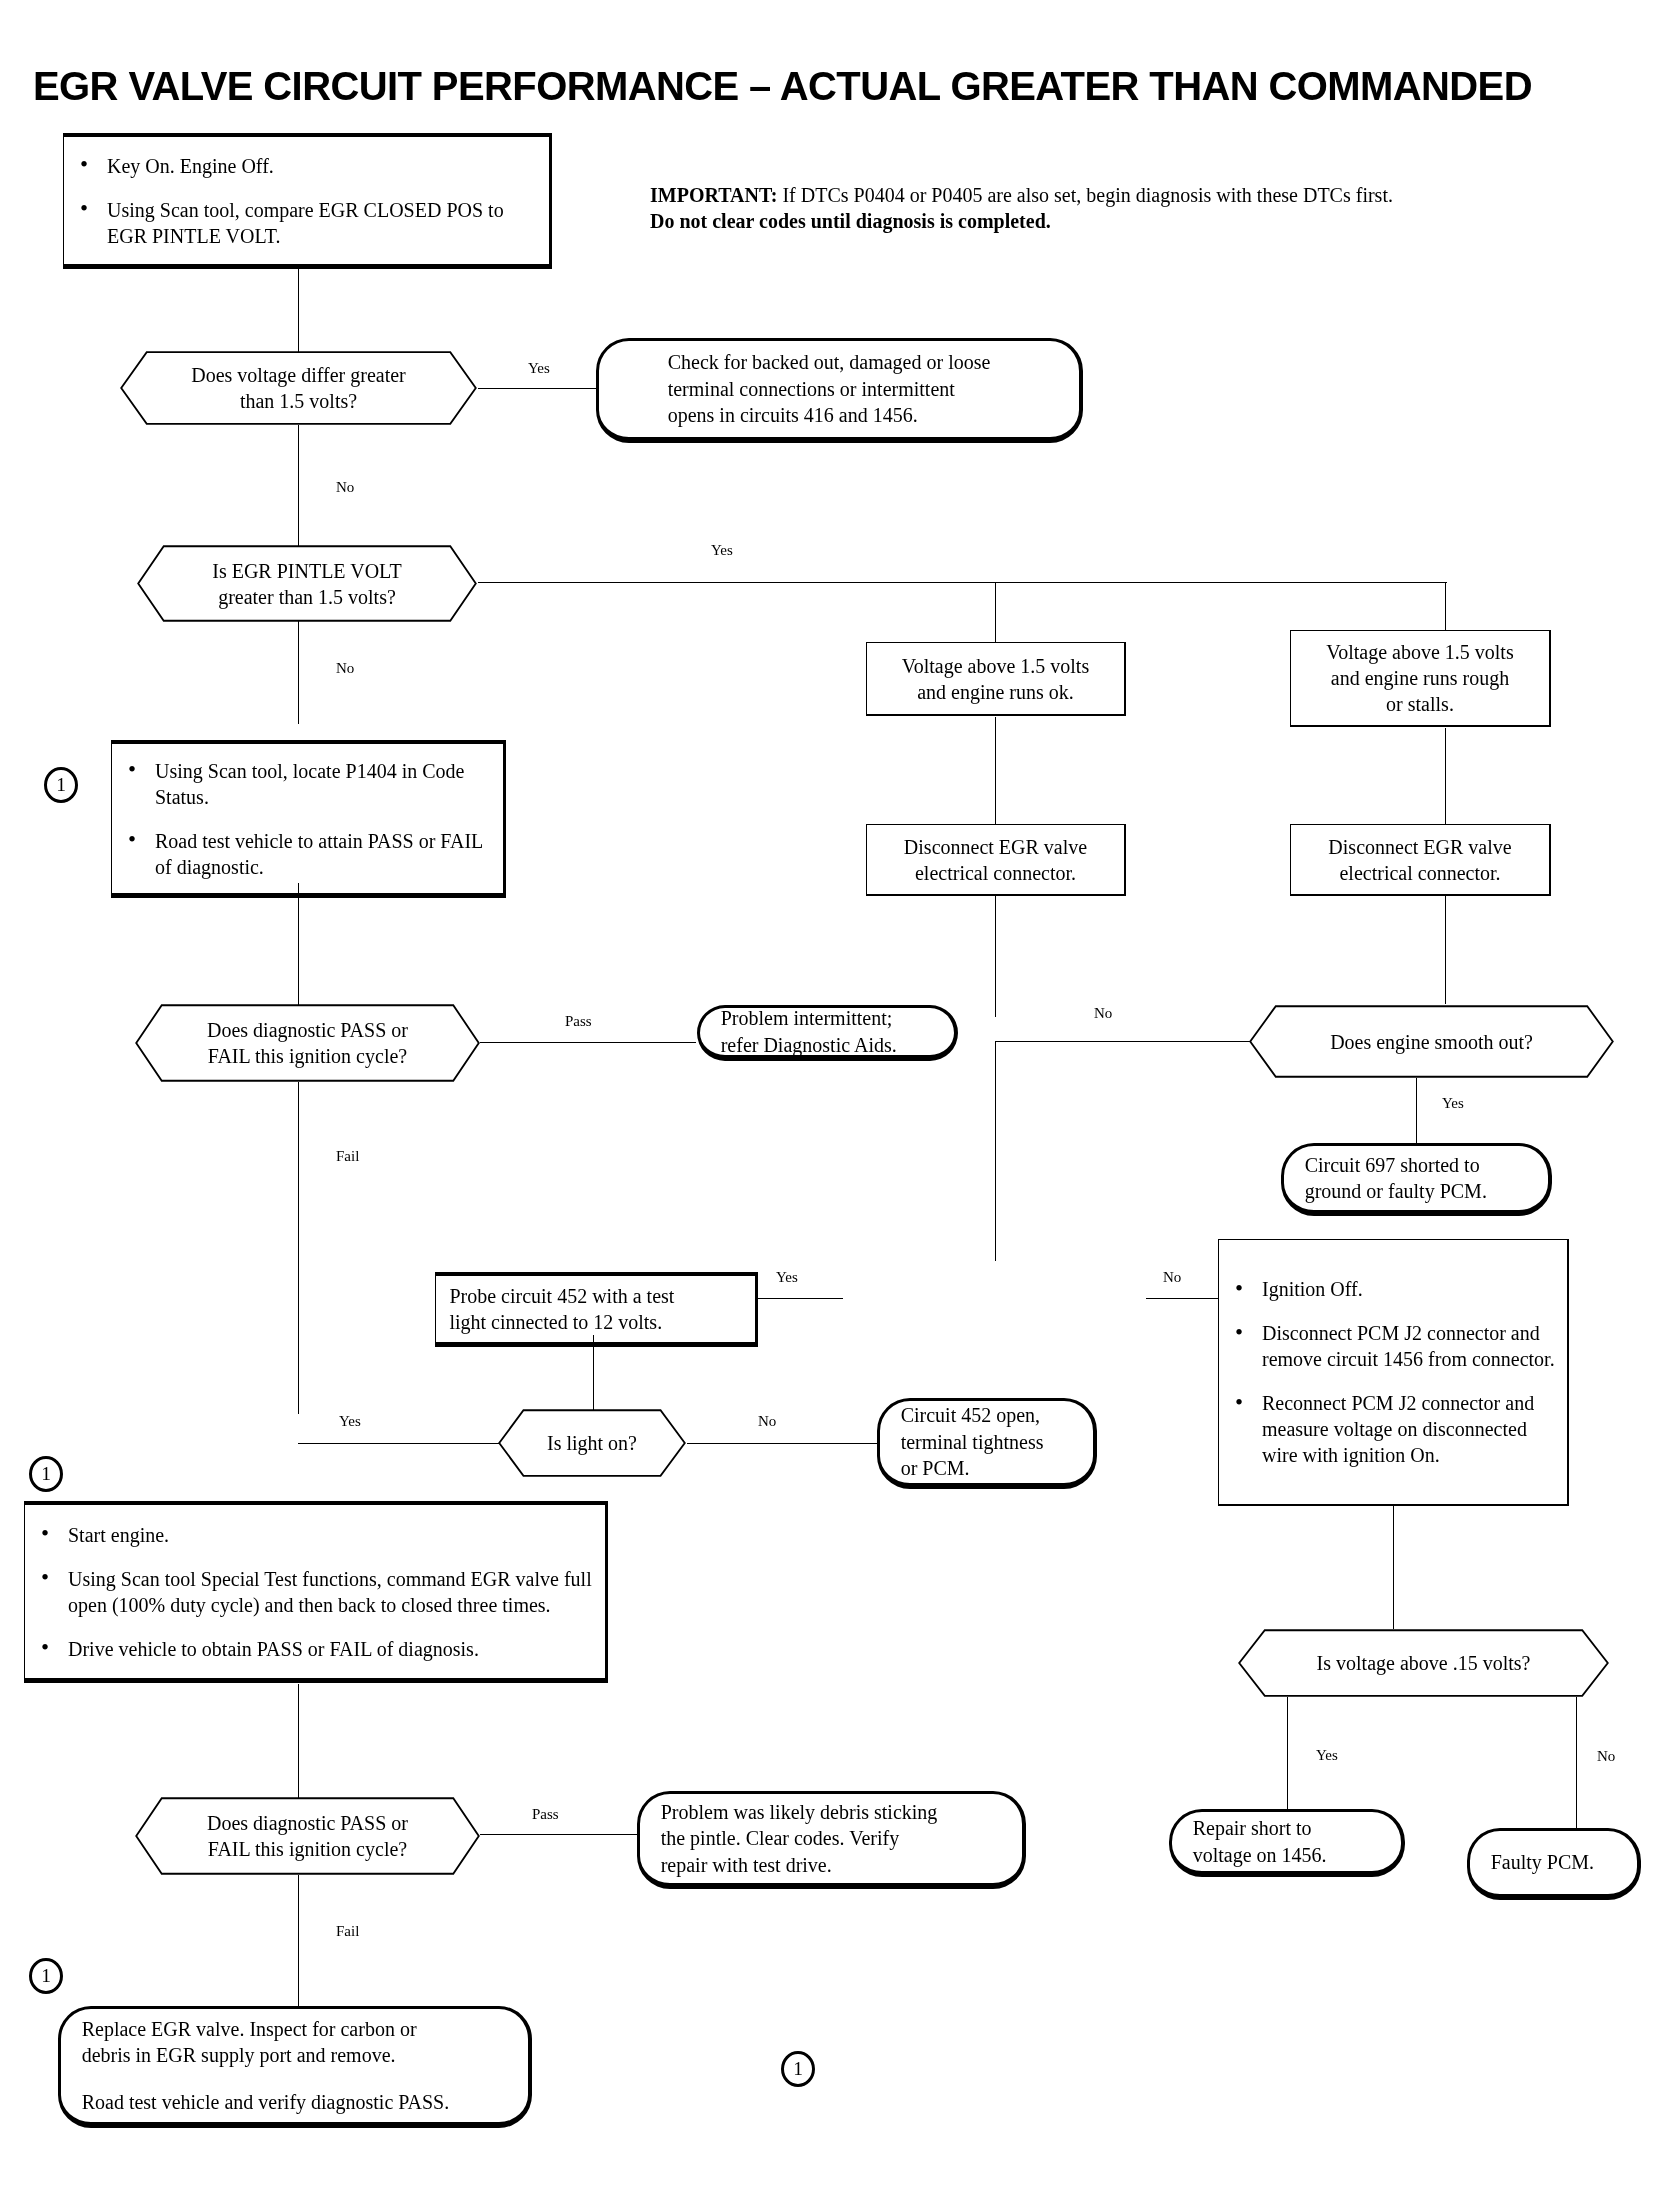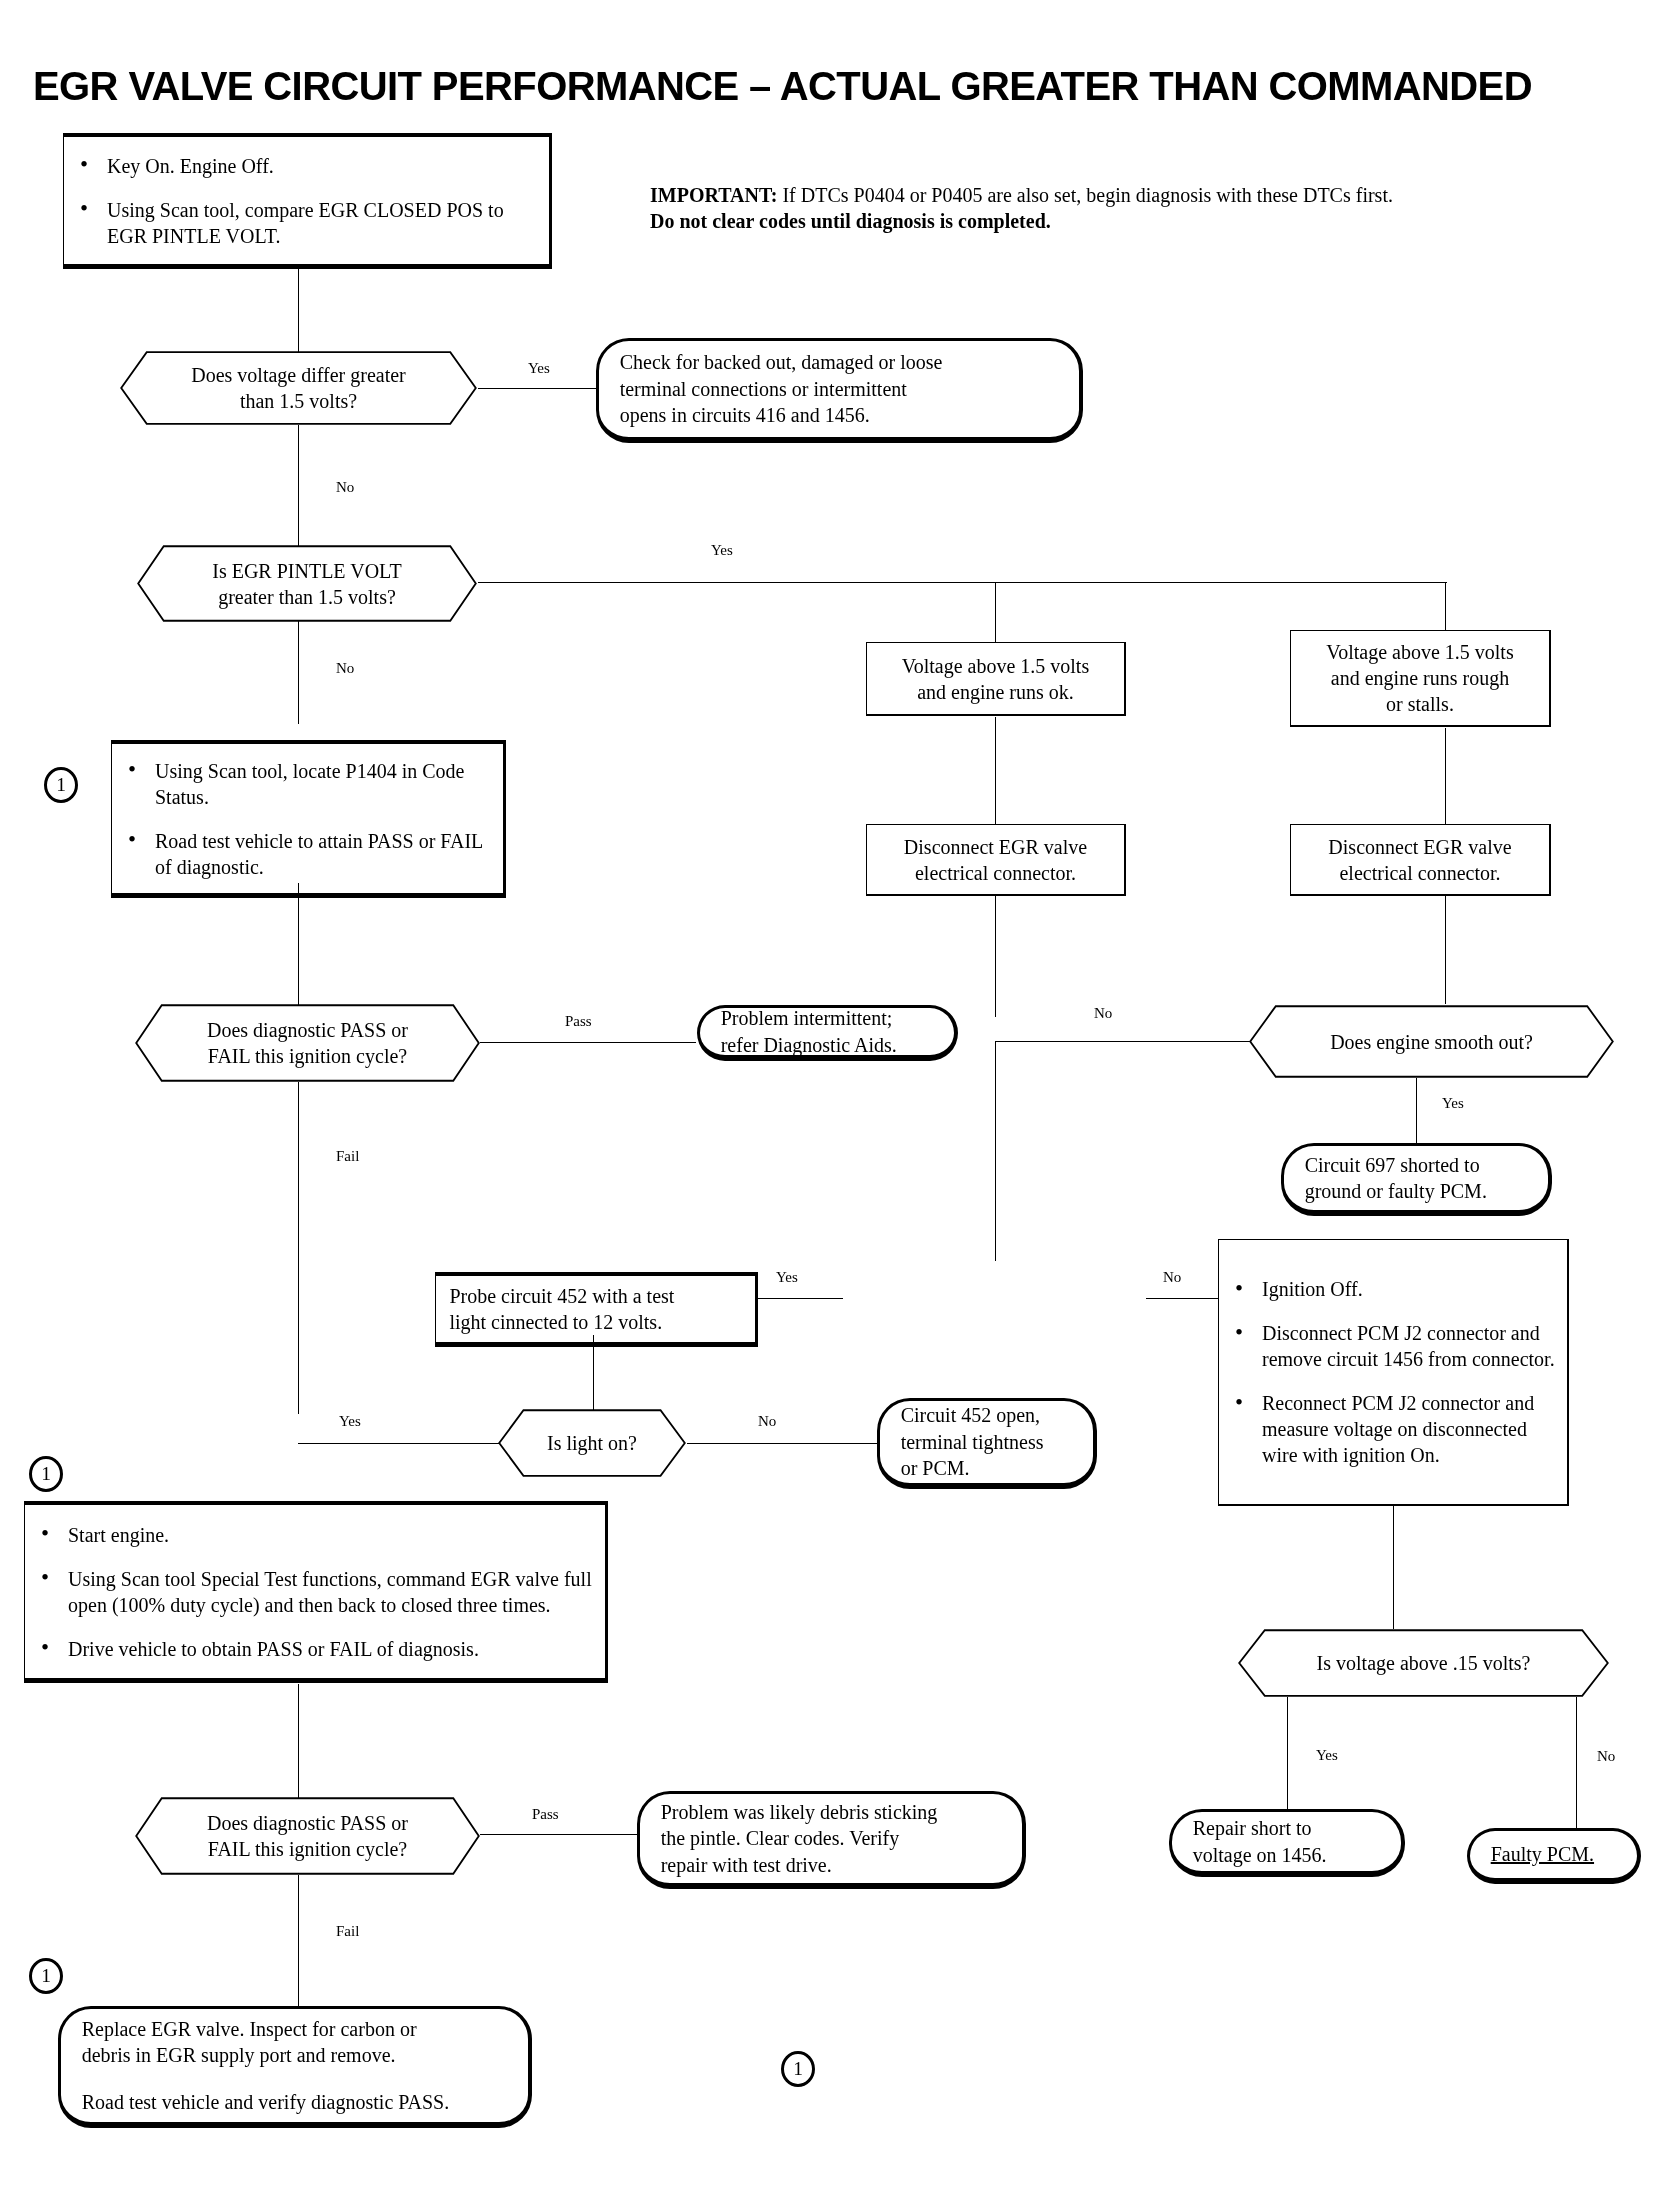--- a/index.html
+++ b/index.html
@@ -179,21 +179,21 @@
     </svg>
     <div class="inner">
       <div>Does voltage differ greater</div>
       <div>than 1.5 volts?</div>
     </div>
   </div>
 
   <div class="h" style="left:478px; top:388px; width:118px;"></div>
   <div class="lbl" style="left:528px; top:361px;">Yes</div>
 
-  <div class="term" style="left:596px; top:338px; width:487px; height:105px;">
+  <div class="term" style="left:596px; top:338px; width:487px; height:105px;padding-left:48px;">
     <div class="inner">
       <div>Check for backed out, damaged or loose</div>
       <div>terminal connections or intermittent</div>
       <div>opens in circuits 416 and 1456.</div>
     </div>
   </div>
 
   <div class="v" style="left:298px; top:425px; height:122px;"></div>
   <div class="lbl" style="left:336px; top:480px;">No</div>
 
@@ -389,21 +389,21 @@
   <div class="v" style="left:1576px; top:1697px; height:133px;"></div>
   <div class="lbl" style="left:1597px; top:1749px;">No</div>
 
   <div class="term" style="left:1169px; top:1809px; width:236px; height:68px;">
     <div class="inner">
       <div>Repair short to</div>
       <div>voltage on 1456.</div>
     </div>
   </div>
 
-  <div class="term" style="left:1467px; top:1828px; width:174px; height:56px;text-decoration:underline;">
+  <div class="term" style="left:1467px; top:1828px; width:174px; height:72px;">
     <div class="inner">
       <div>Faulty PCM.</div>
     </div>
   </div>
 
   <div class="dec" style="left:135px; top:1797px; width:345px; height:78px;">
     <svg viewBox="0 0 568 128" preserveAspectRatio="none">
       <polygon points="44,2 524,2 566,64 524,126 44,126 2,64" fill="#fff" stroke="#000" stroke-width="3"></polygon>
     </svg>
     <div class="inner">

